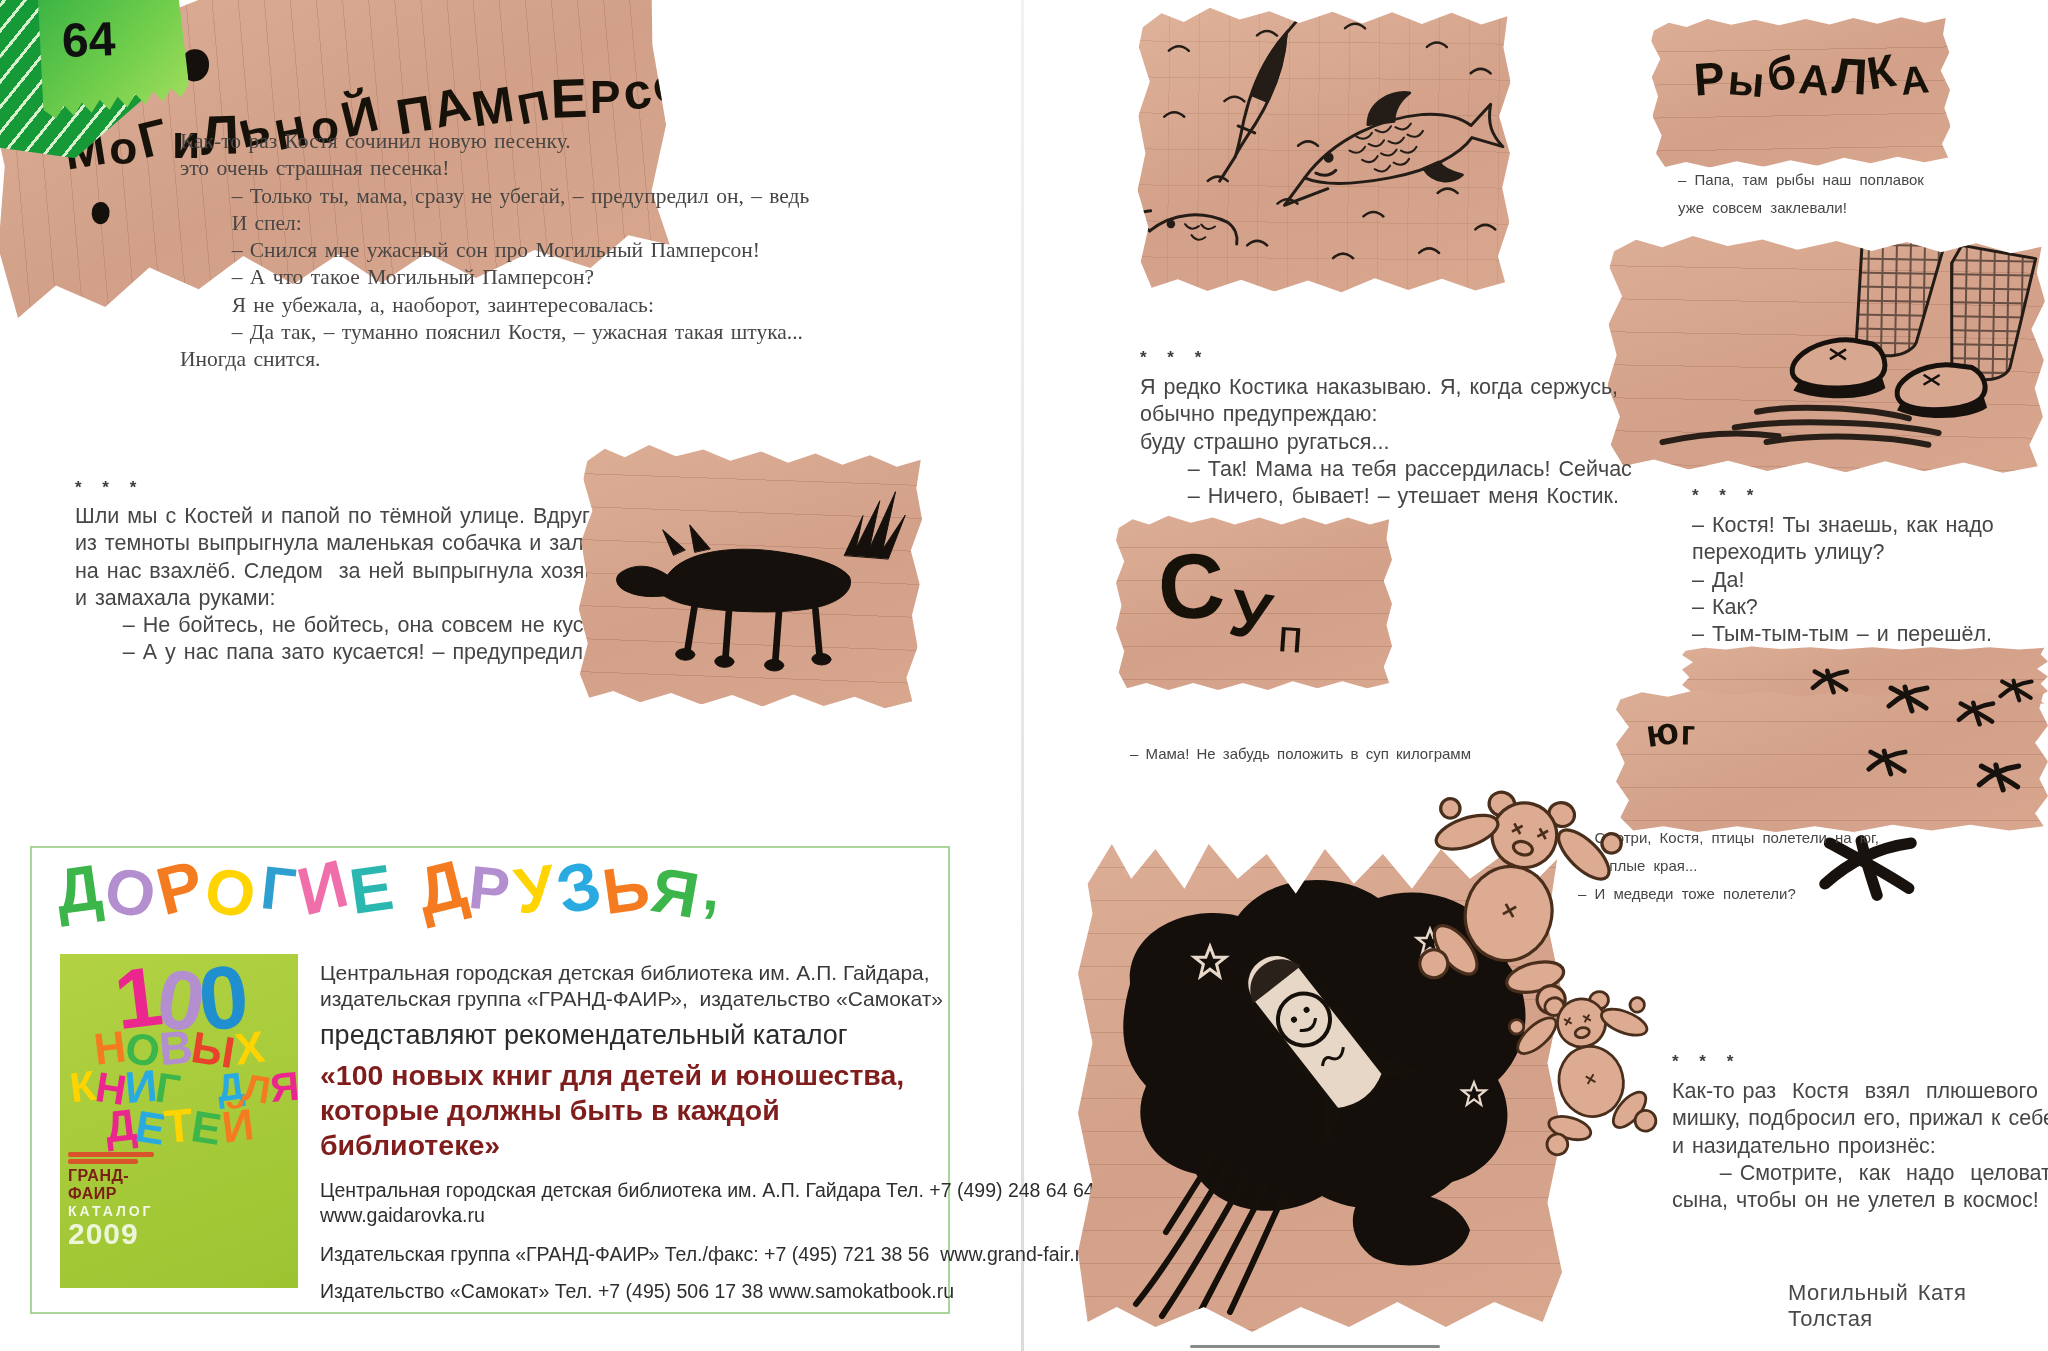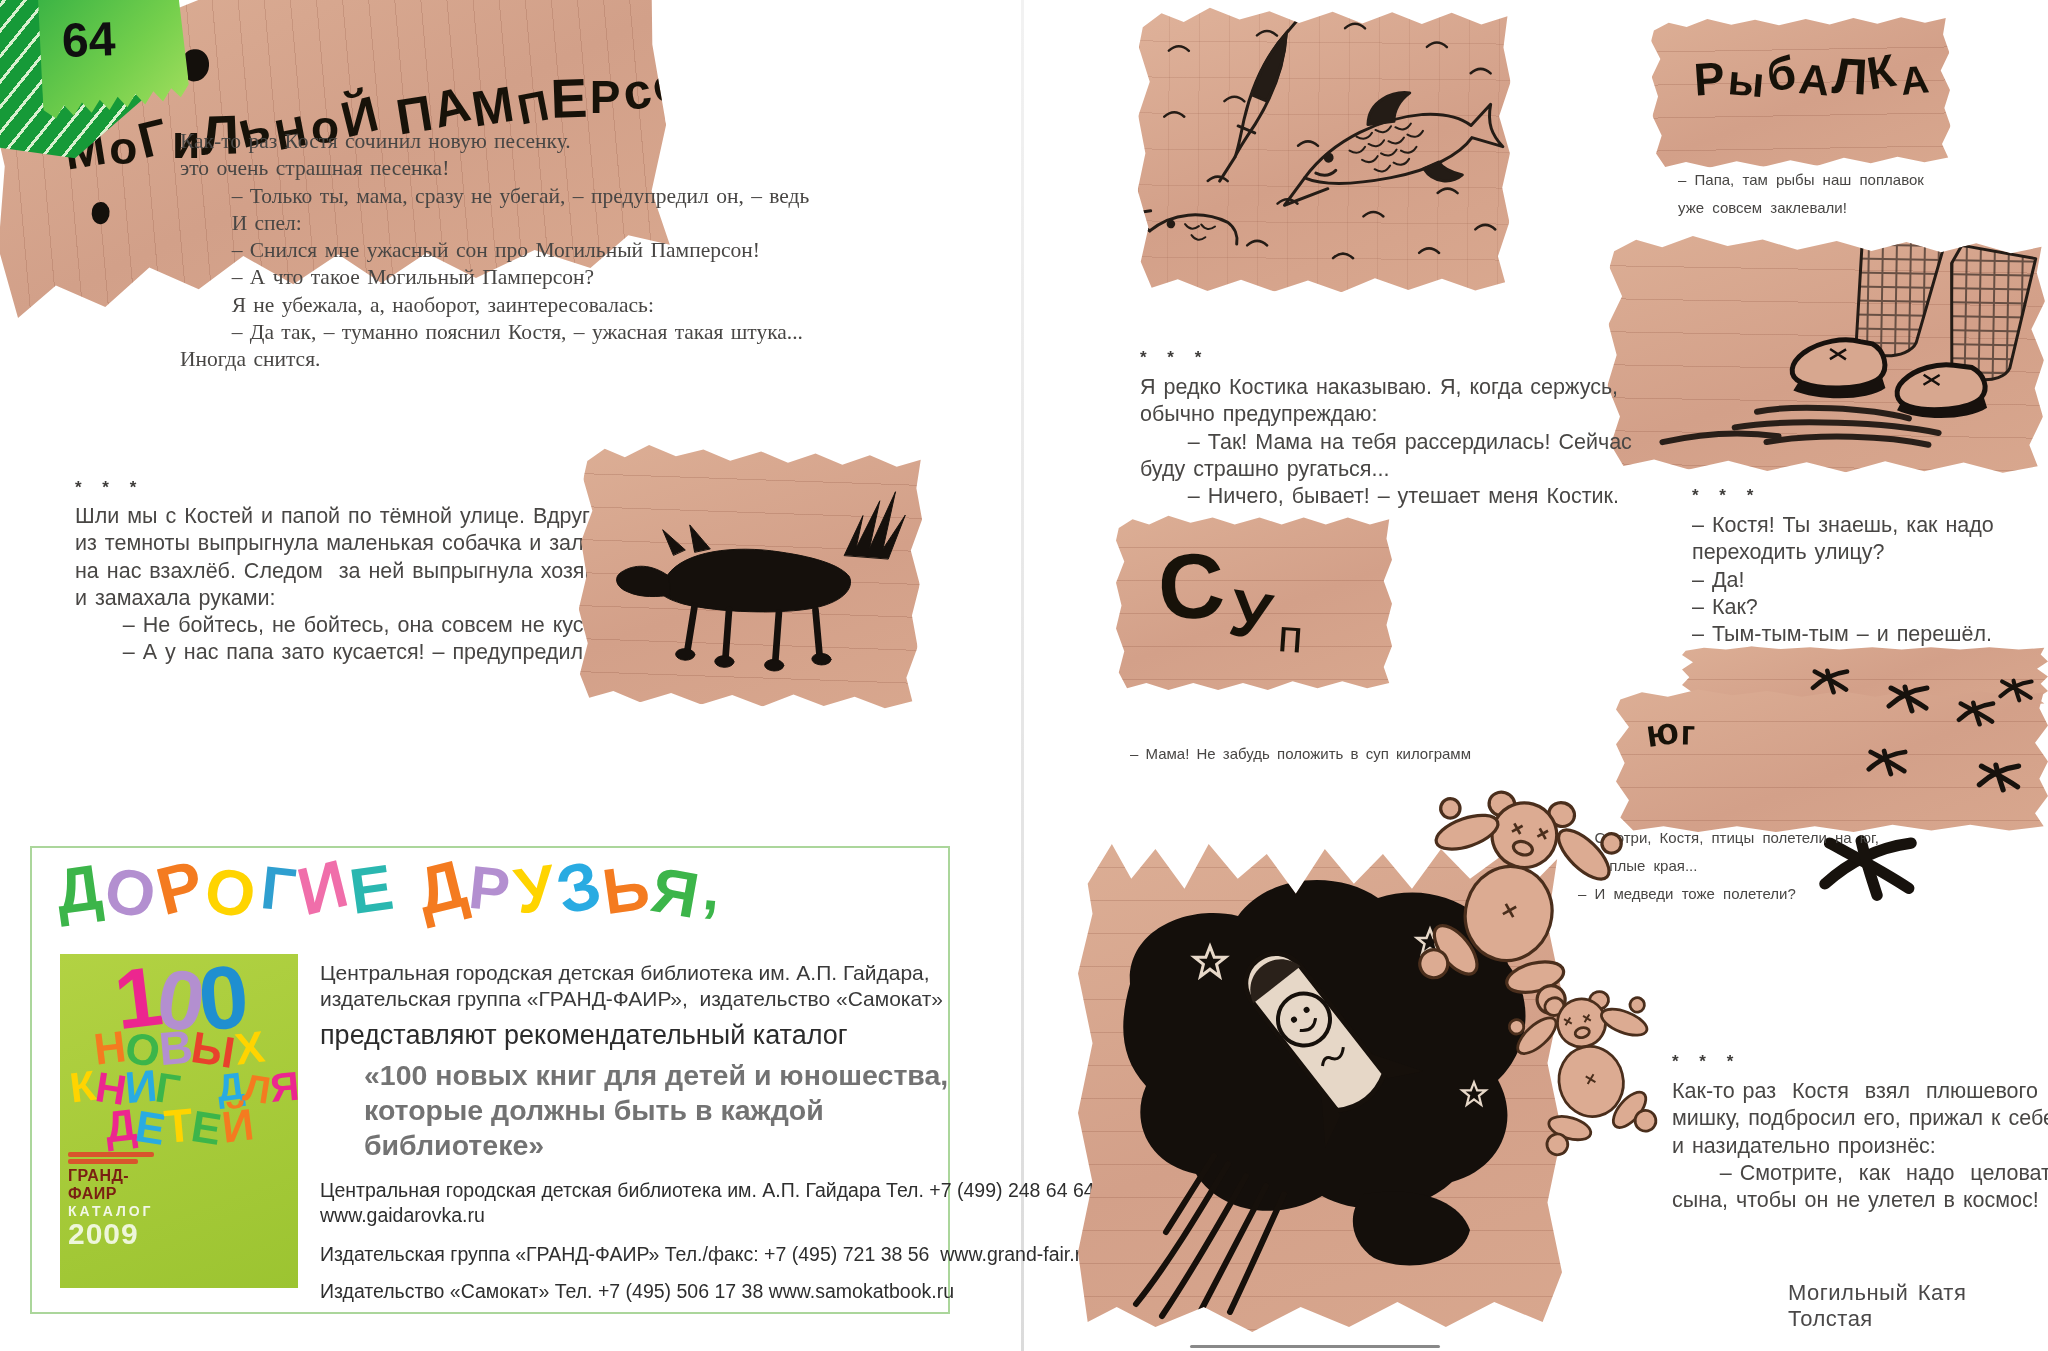--- a/index.html
+++ b/index.html
@@ -75,21 +75,21 @@
   .pw2{font-size:42px;margin-top:-4px;text-align:left;padding-left:10px;}
   .pw3{font-size:38px;margin-top:-40px;text-align:right;padding-right:8px;}
   .pw4{font-size:44px;margin-top:-2px;}
   .plabels{position:absolute;left:8px;top:196px;width:104px;}
   .pbar{height:5px;margin:2px 0;border-radius:2px;}
   .plab-brand{font-size:16px;font-weight:900;color:#7a1f12;letter-spacing:.5px;margin-top:3px;}
   .plab-cat{font-size:14px;font-weight:700;color:#f2f7e6;letter-spacing:3px;}
   .plab-year{font-size:30px;font-weight:900;color:#eef6da;letter-spacing:1px;line-height:1;}
   .adintro{position:absolute;left:288px;top:112px;font-size:21px;line-height:26px;color:#3a3a3a;}
   .adpresents{position:absolute;left:288px;top:172px;font-size:27px;color:#2b2b2b;}
-  .adcatalog{position:absolute;left:288px;top:210px;font-size:28.5px;font-weight:bold;line-height:35px;color:#737373;margin-left:44px;}
+  .adcatalog{position:absolute;left:288px;top:210px;font-size:28.5px;font-weight:bold;line-height:35px;color:#7f1d1d;}
   .adc1{position:absolute;left:288px;top:330px;font-size:19.5px;line-height:25px;color:#2e2e2e;}
   .adc2{position:absolute;left:288px;top:395px;font-size:19.5px;color:#2e2e2e;}
   .adc3{position:absolute;left:288px;top:432px;font-size:19.5px;color:#2e2e2e;}
 
   .sketch{position:absolute;}
 </style>
 </head>
 <body>
 
 <div class="stage">
@@ -277,22 +277,22 @@
         <path d="M160,206 C212,196 282,198 322,206"></path>
         <path d="M56,208 C96,198 138,196 172,200"></path>
       </g>
     </svg>
   </div>
 
   <div class="stars" style="left:1140px;top:348px;">* * *</div>
   <div class="textblock" style="left:1140px;top:374px;">
       <div class="line">Я редко Костика наказываю. Я, когда сержусь,</div>
       <div class="line">обычно предупреждаю:</div>
+      <div class="line">буду страшно ругаться...</div>
       <div class="line">      – Так! Мама на тебя рассердилась! Сейчас</div>
-      <div class="line">буду страшно ругаться...</div>
       <div class="line">      – Ничего, бывает! – утешает меня Костик.</div>
     </div>
 
   <div class="paper tear1" style="left:1116px;top:514px;width:276px;height:176px;">
     <div class="hand hand-soup"><span>С</span><span>У</span><span>п</span></div>
   </div>
 
   <div class="stars" style="left:1692px;top:486px;">* * *</div>
   <div class="textblock" style="left:1692px;top:512px;">
       <div class="line">– Костя! Ты знаешь, как надо</div>

